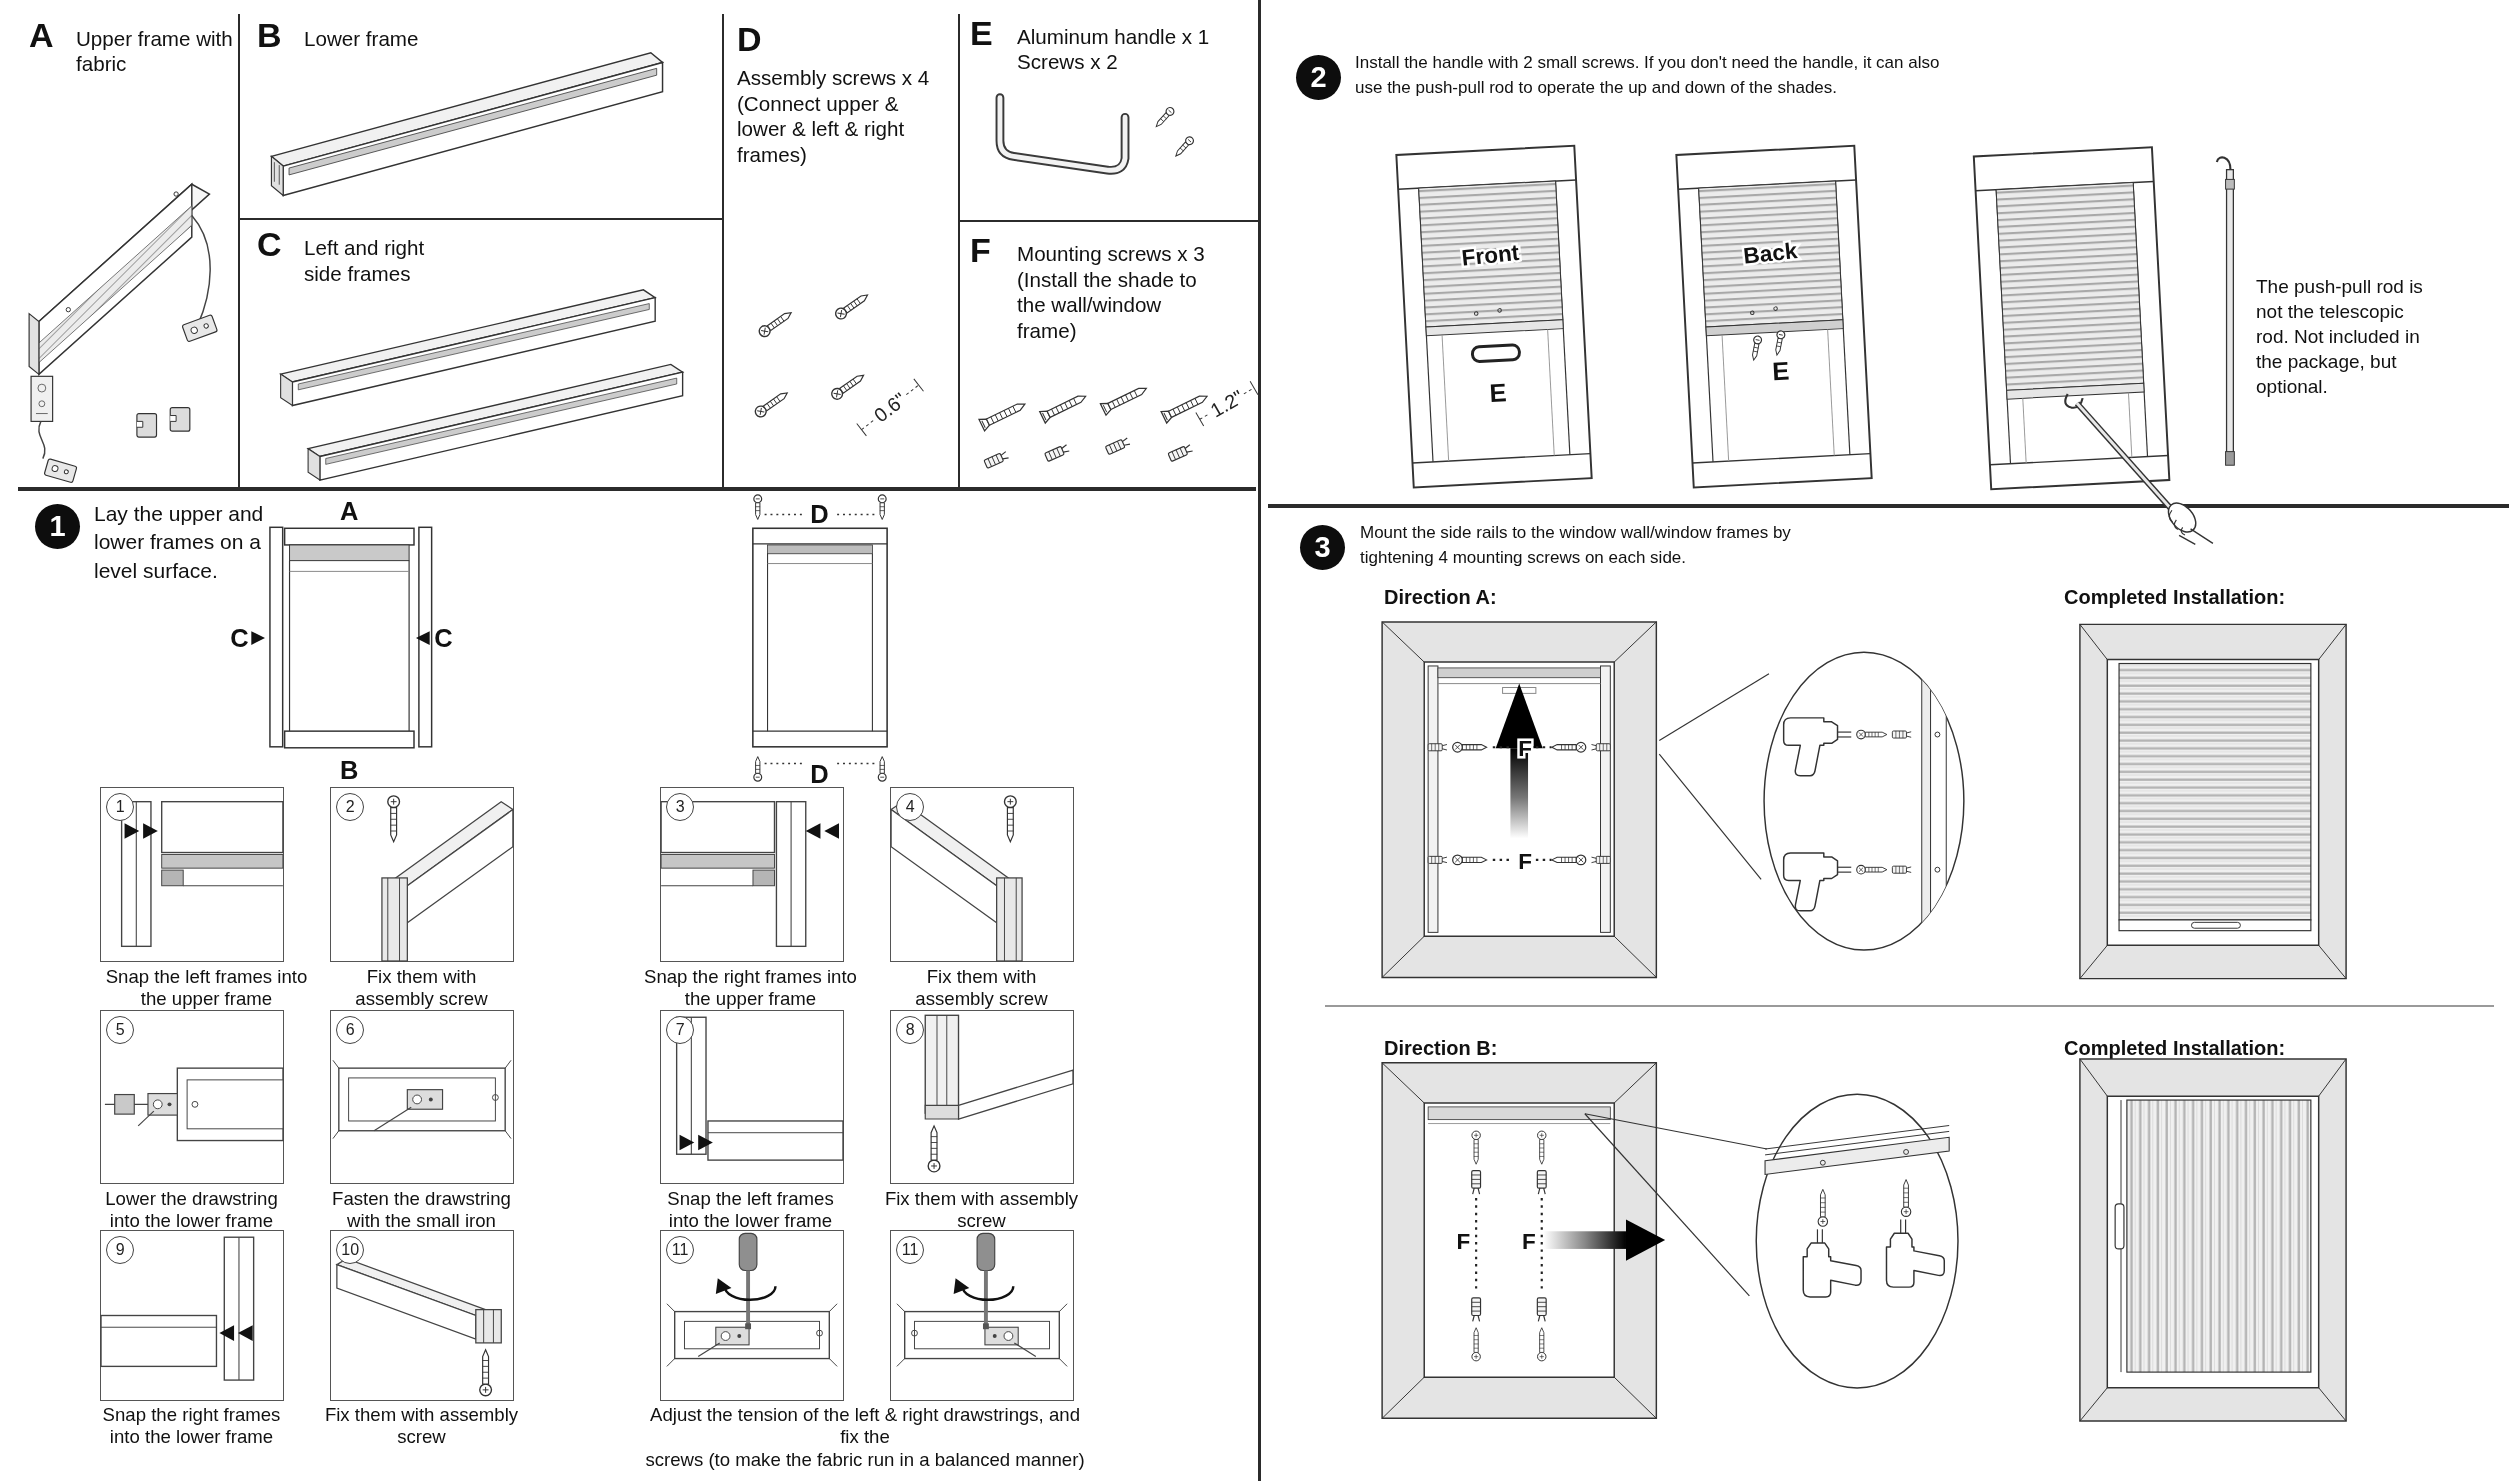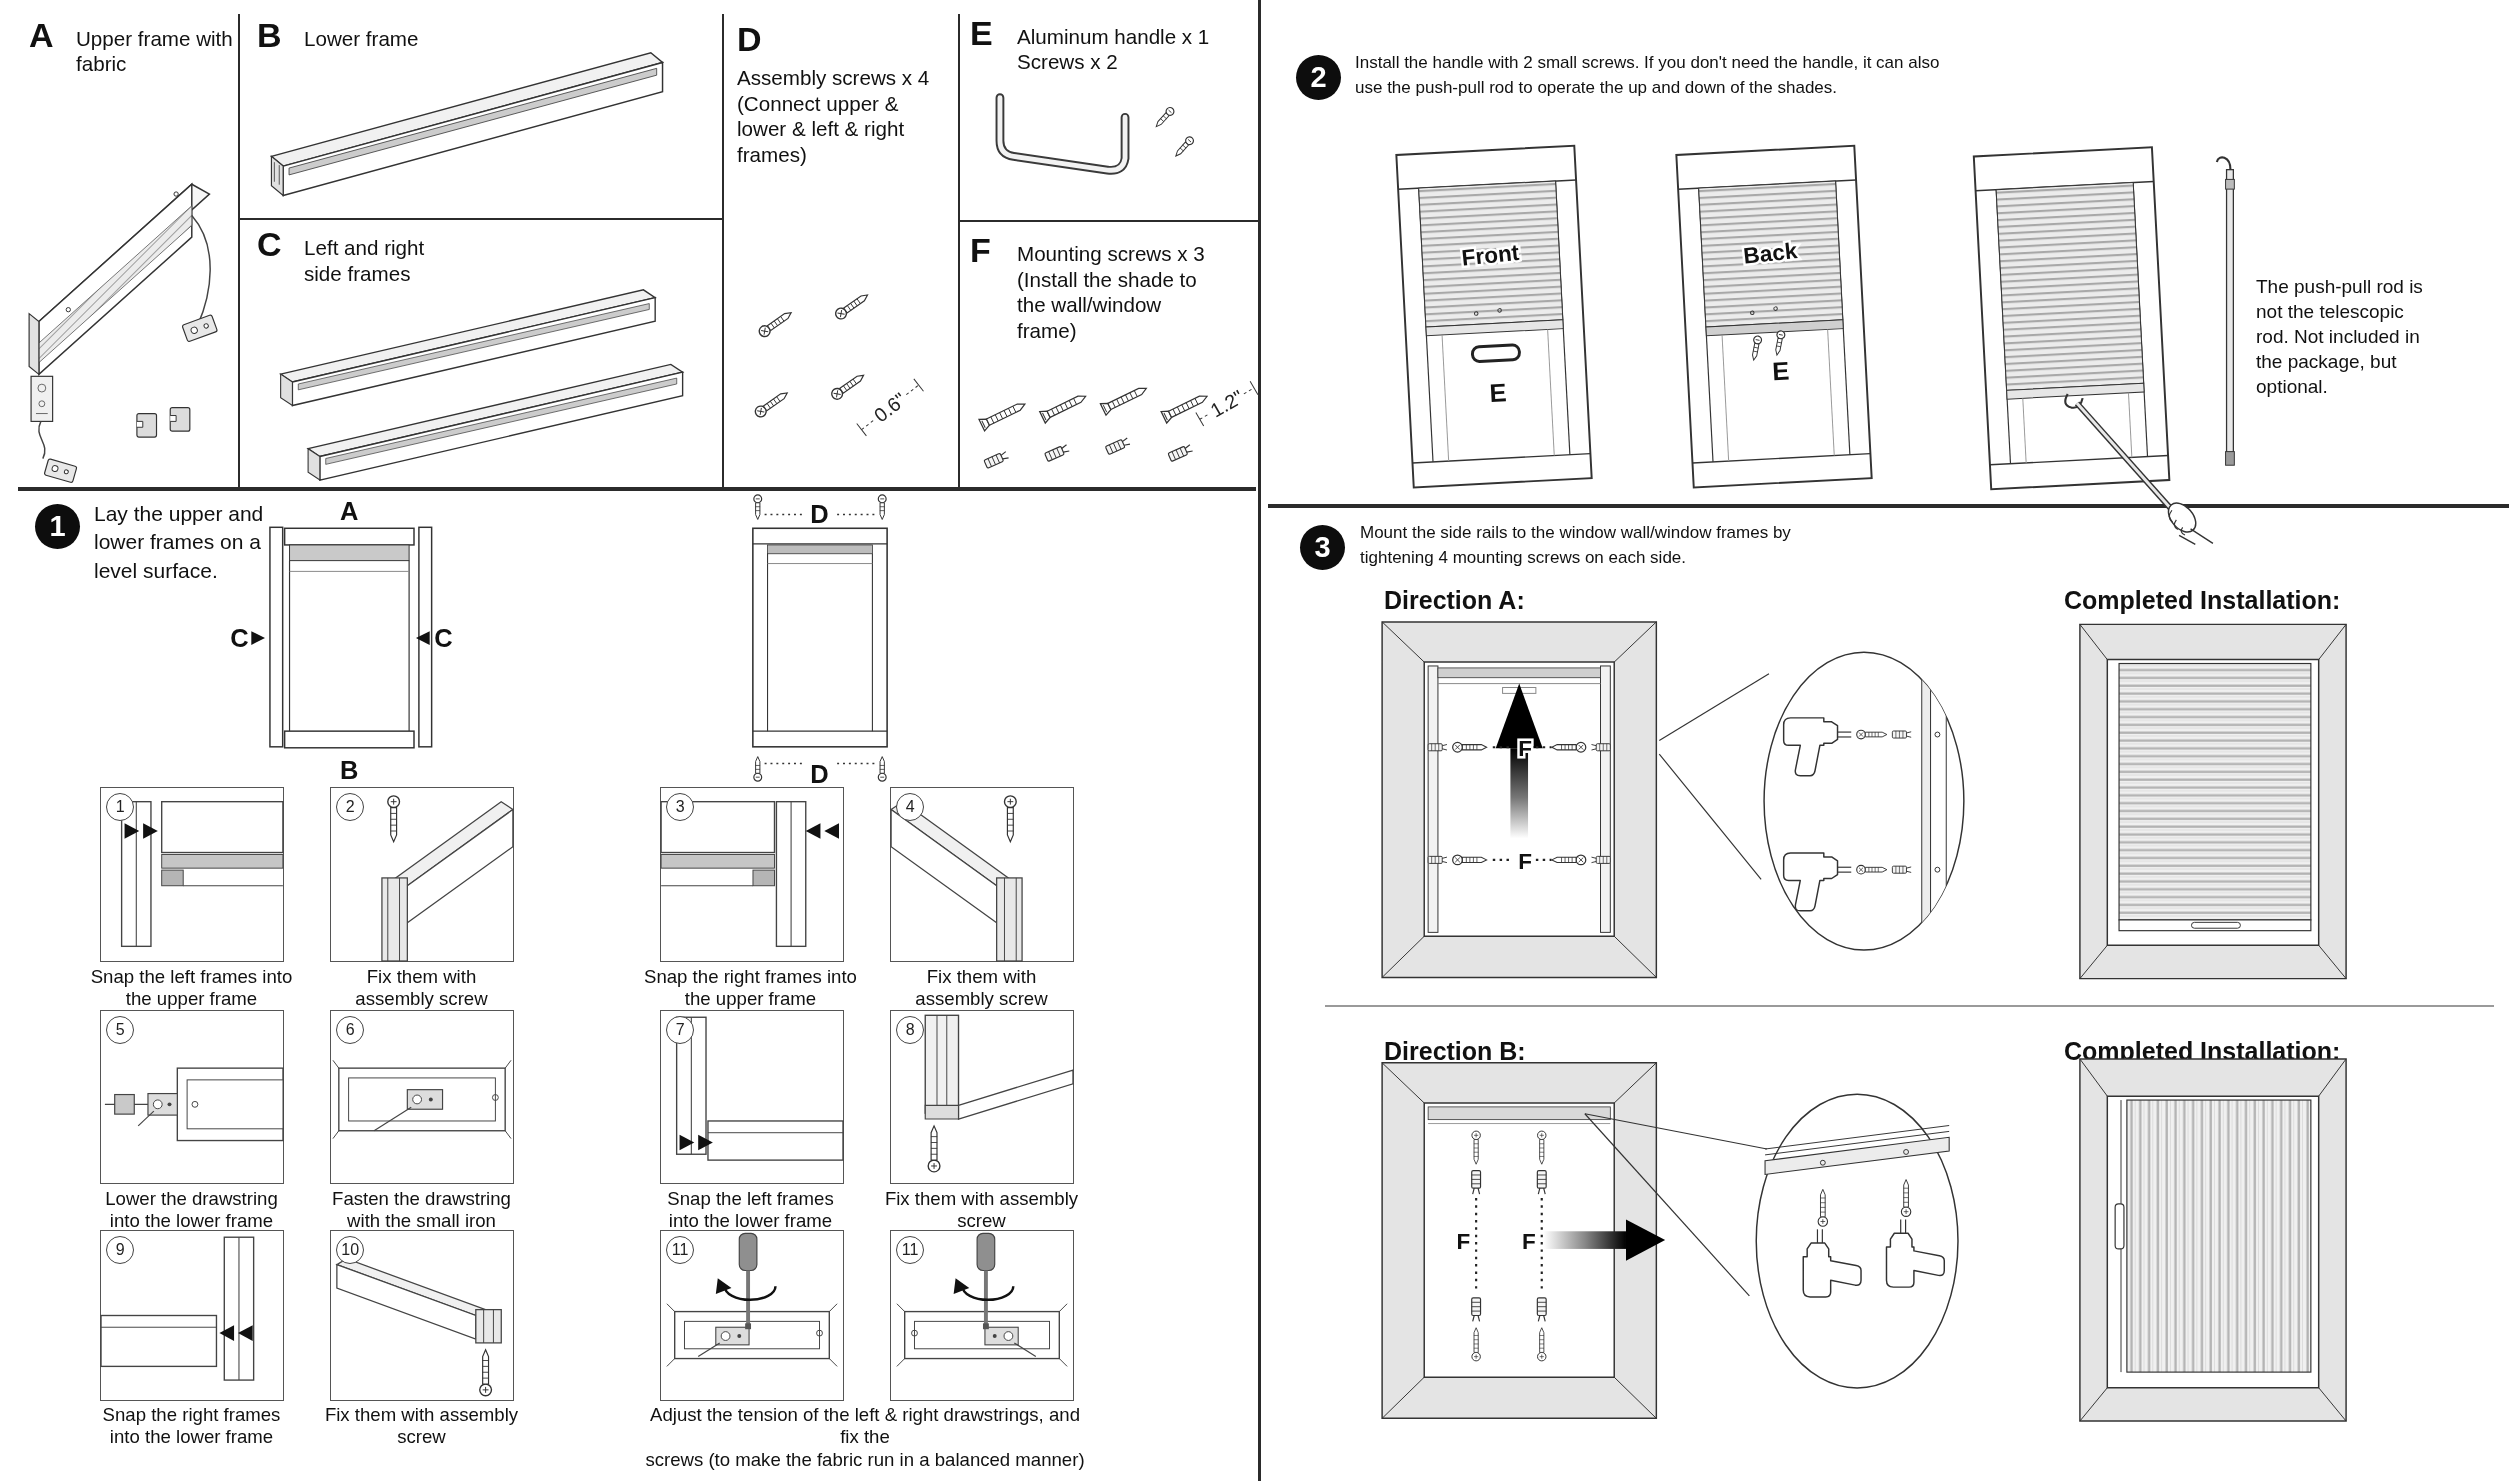--- a/index.html
+++ b/index.html
@@ -11,21 +11,21 @@
   .thick{height:3.9px!important;background:#2b2b2b}
   .pletter{font-weight:bold;font-size:34px;line-height:1}
   .plabel{font-size:20.6px;line-height:1.24;white-space:pre-line}
   .steptext{font-size:17px;line-height:1.45;white-space:pre-line}
   .bignum{width:45px;height:45px;border-radius:50%;background:#0d0d0d;color:#fff;
           font-weight:bold;font-size:29px;display:flex;align-items:center;justify-content:center}
   .snum{width:26.5px;height:26.5px;border:1.7px solid #444;border-radius:50%;font-size:16px;
         display:flex;align-items:center;justify-content:center;background:#fff;color:#222}
   .sbox{position:absolute;border:1.6px solid #555;background:#fff}
   .cap{position:absolute;font-size:18.6px;line-height:1.2;text-align:center;white-space:pre-line}
-  .h3d{position:absolute;font-weight:bold;font-size:25px}
+  .h3d{position:absolute;font-weight:bold;font-size:20px}
   .note{position:absolute;font-size:19px;line-height:1.32;white-space:pre-line}
   svg{overflow:visible}
   svg line,svg path,svg rect,svg polygon,svg ellipse,svg circle{vector-effect:none}
   text.dlg{font-weight:bold;font-size:26px;fill:#111}
   text.dlg23{font-weight:bold;font-size:23px;fill:#111}
   text.halo{paint-order:stroke;stroke:#fff;stroke-width:5px}
   text.dim{font-size:20px;fill:#222}
   .tilt{transform:rotate(-3deg)}
 </style>
 </head>
@@ -300,21 +300,21 @@
   <div class="snum abs" style="left:4.9px;top:4.9px">4</div>
   <svg width="182" height="173" viewBox="0 0 186 177">
     <polygon points="108,100 0,22 12,14 120,92" fill="#f0f0f0" stroke="#444" stroke-width="1.3"></polygon>
     <polygon points="108,100 0,22 0,60 108,138" fill="#fff" stroke="#444" stroke-width="1.3"></polygon>
     <rect x="108" y="92" width="26" height="85" fill="#e8e8e8" stroke="#444" stroke-width="1.3"></rect>
     <line x1="116" y1="92" x2="116" y2="177" stroke="#444" stroke-width="1"></line>
     <line x1="128" y1="92" x2="128" y2="177" stroke="#444" stroke-width="1"></line>
     <use href="#scrV" transform="translate(122,14)"></use>
   </svg>
 </div>
-<div class="cap" style="left:74px;top:966px;width:235px">Snap the left frames into
+<div class="cap" style="left:89px;top:966px;width:235px">Snap the left frames into
 the upper frame</div>
 <div class="cap" style="left:304px;top:966px;width:235px">Fix them with
 assembly screw</div>
 <div class="cap" style="left:633px;top:966px;width:235px">Snap the right frames into
 the upper frame</div>
 <div class="cap" style="left:864px;top:966px;width:235px">Fix them with
 assembly screw</div>
 
 <div class="sbox" style="left:100px;top:1010px;width:182px;height:172px">
   <div class="snum abs" style="left:4.9px;top:4.9px">5</div>

